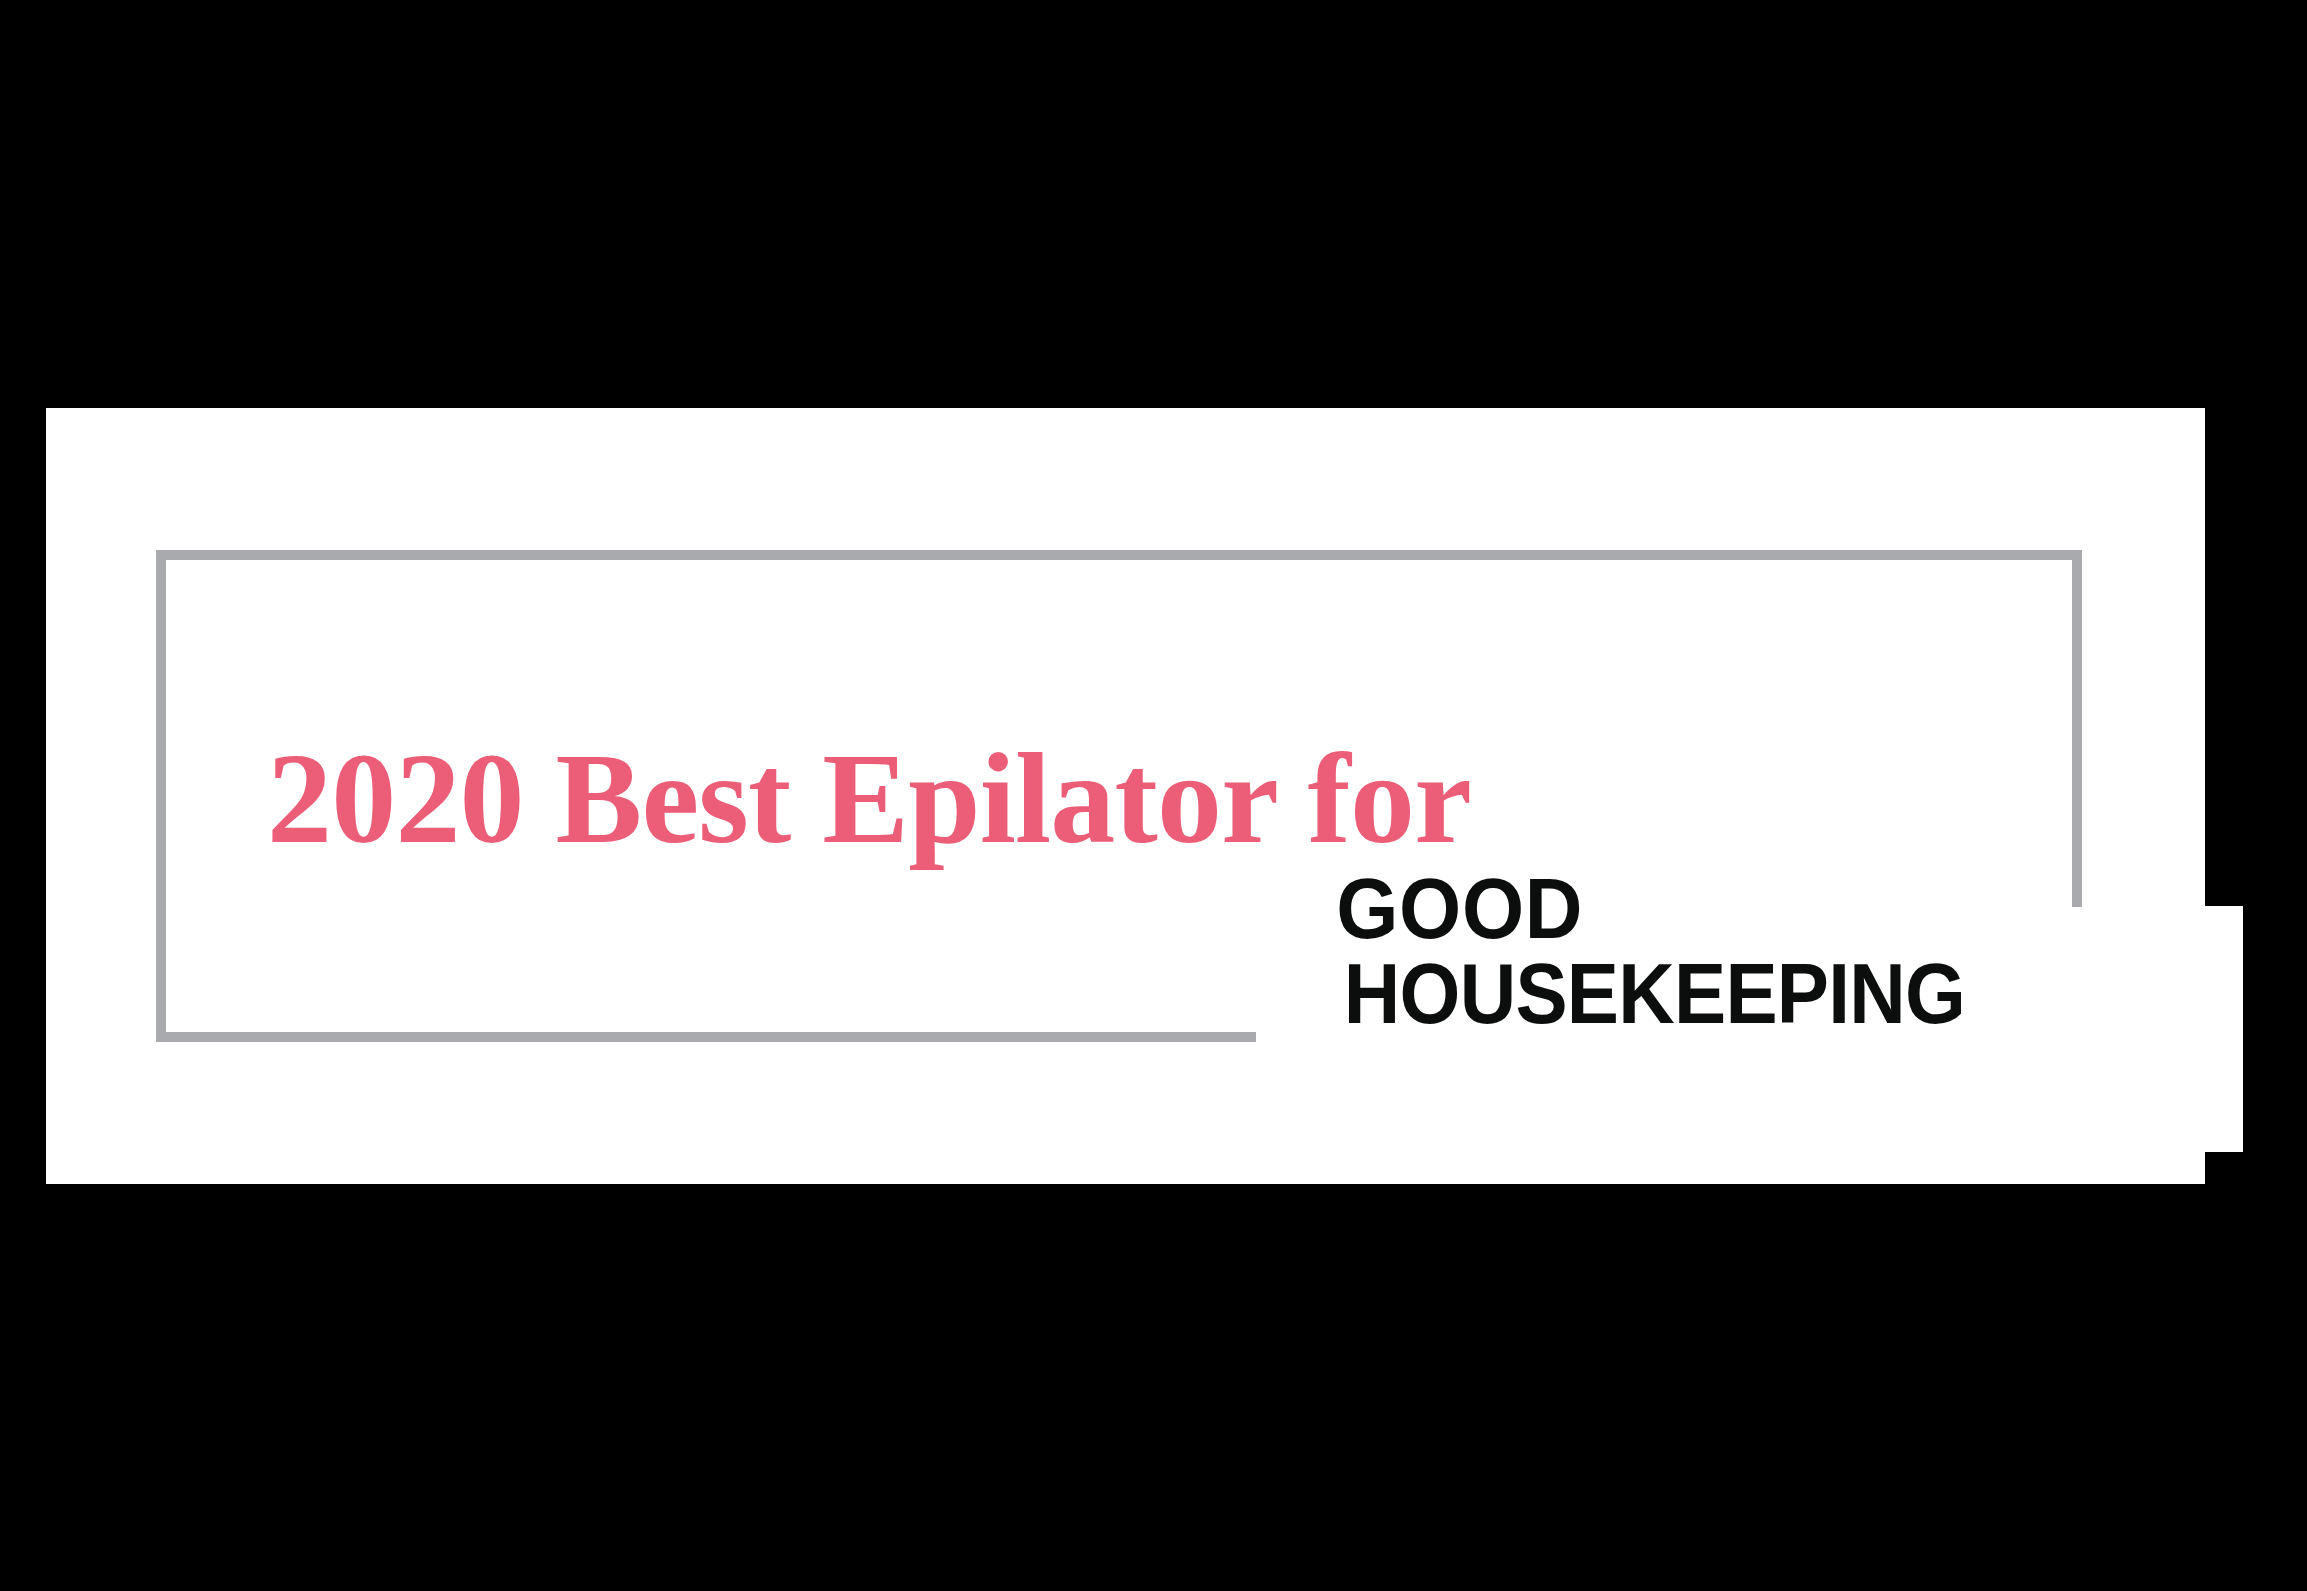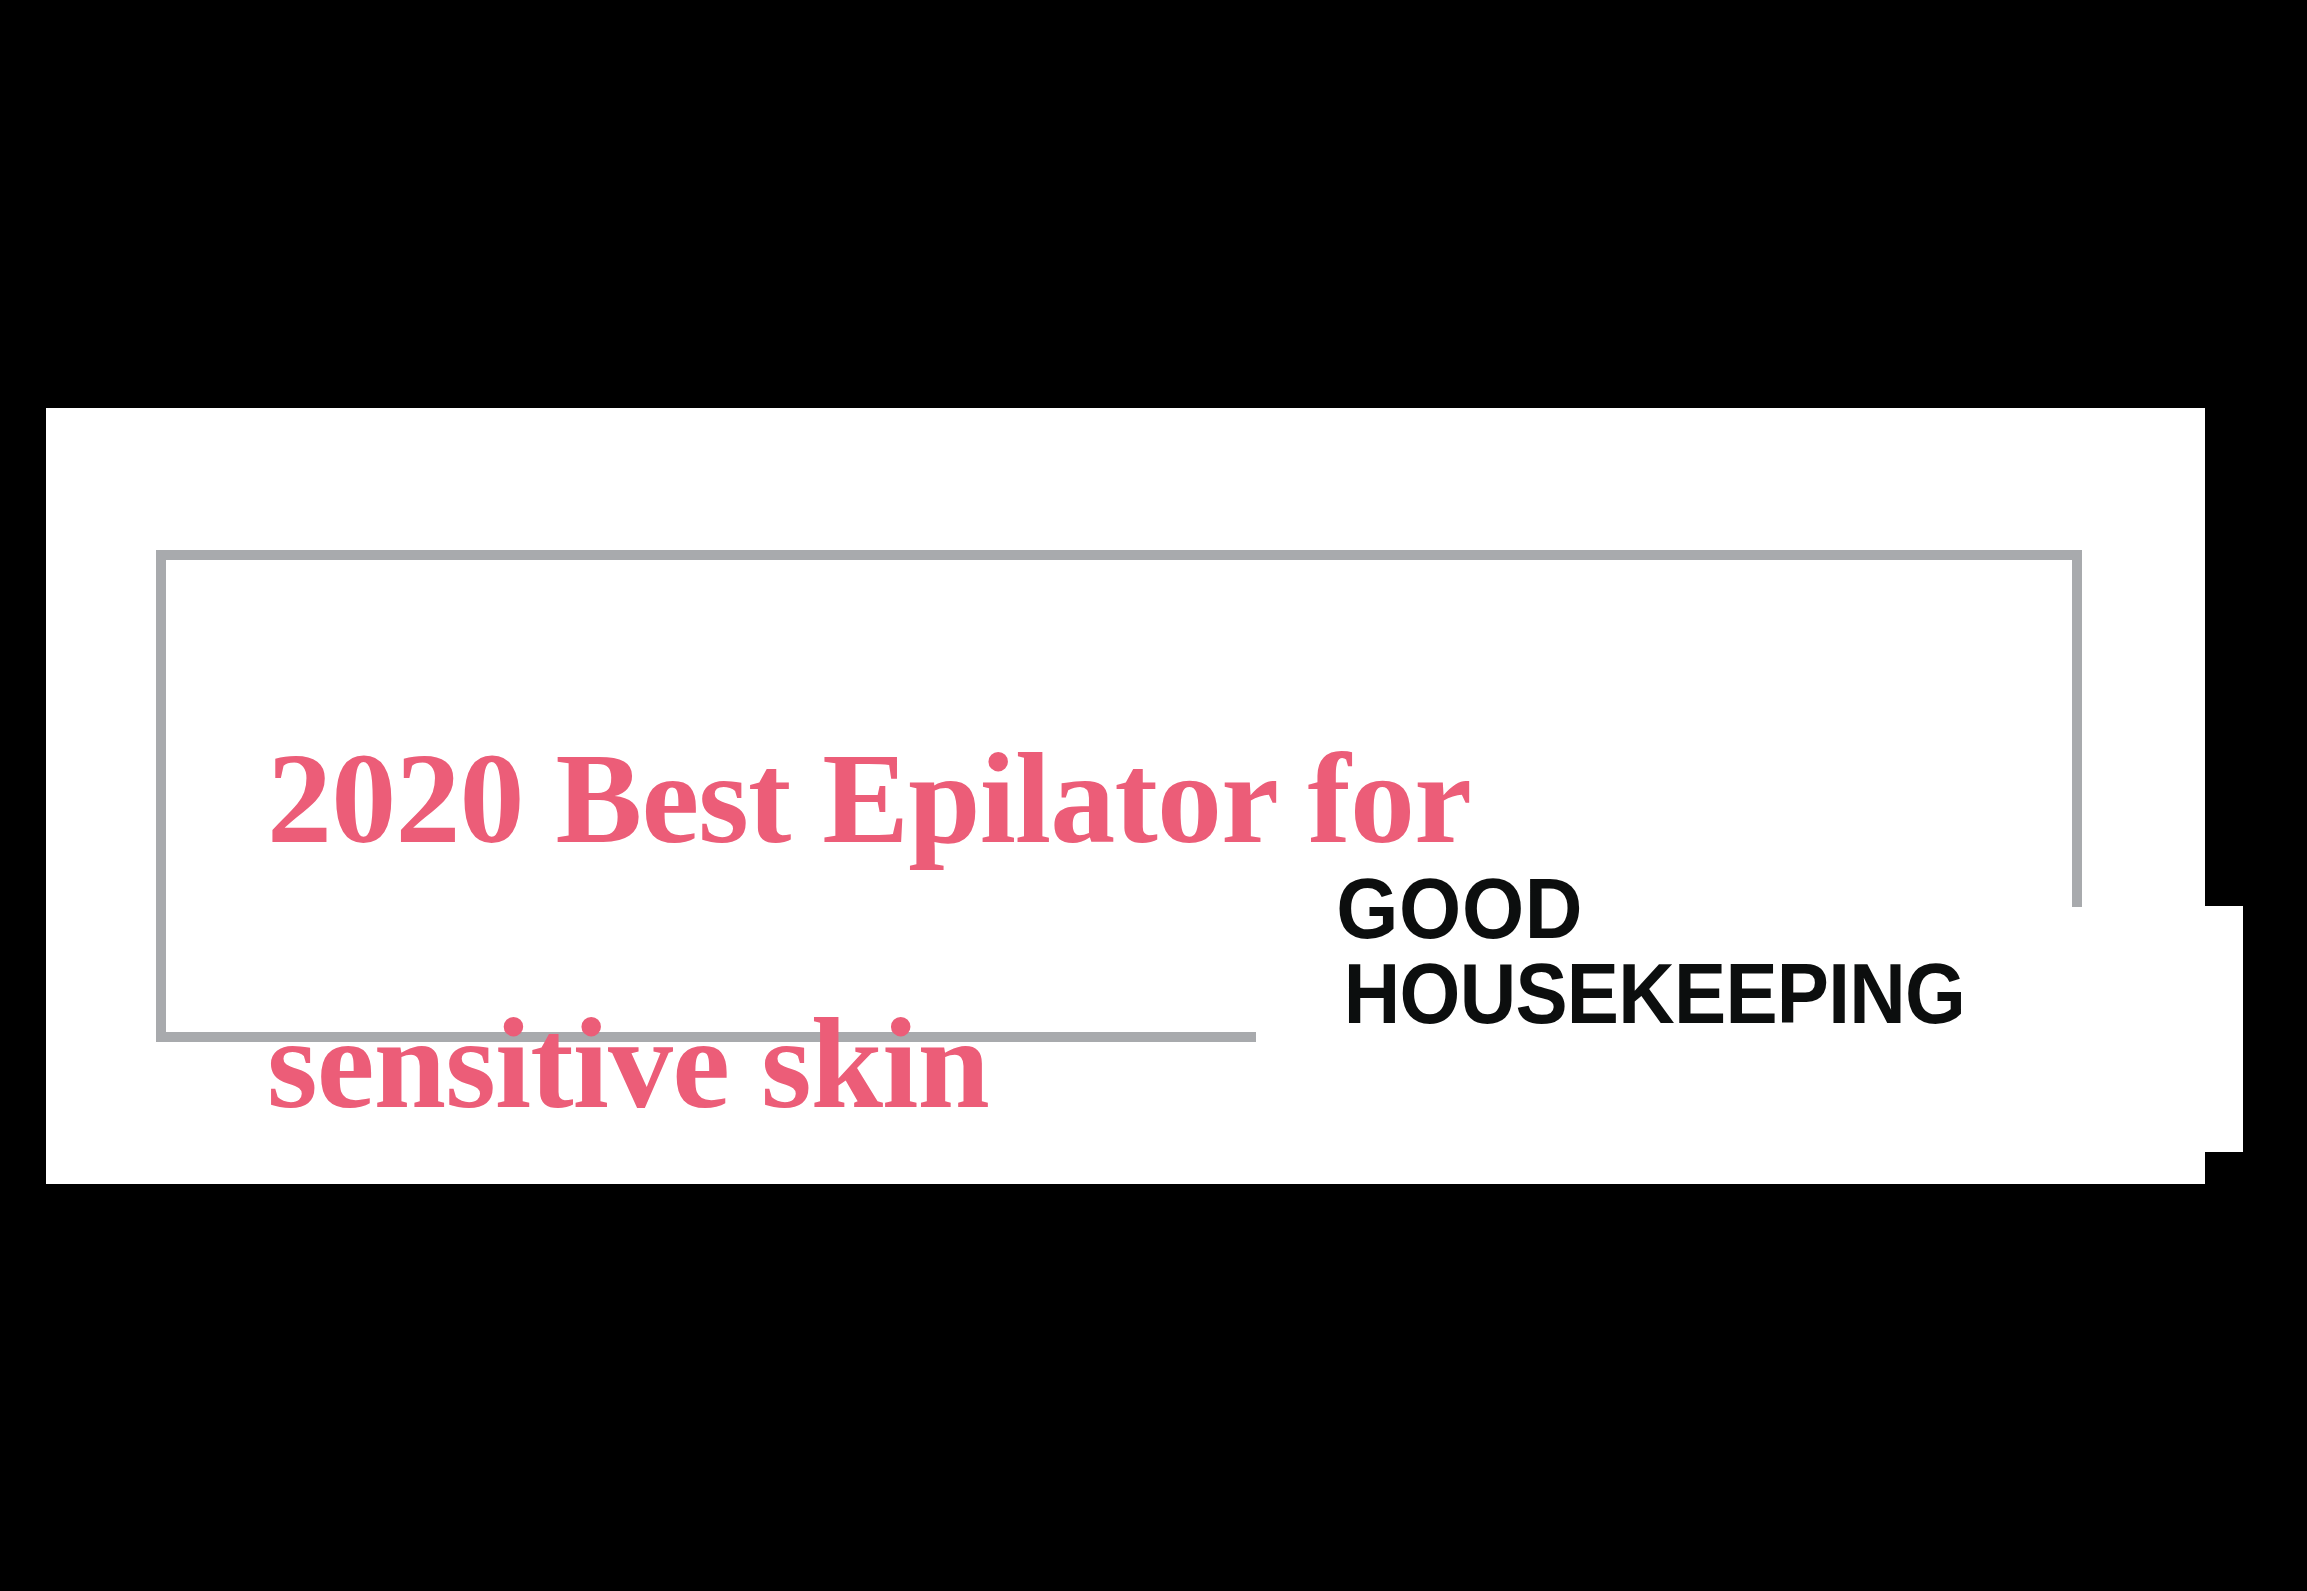--- a/index.html
+++ b/index.html
@@ -129,21 +129,20 @@
   <div class="card-main"></div>
   <div class="card-tab"></div>
 
   <div class="frame-top"></div>
   <div class="frame-left"></div>
   <div class="frame-right"></div>
   <div class="frame-bottom"></div>
 
   <div class="headline">
     <span class="headline-line">2020 Best Epilator for</span>
-    <span class="headline-line">sensitive skin</span>
   </div>
 
   <div class="gh-logo">
     <span class="gh-line1">GOOD</span>
     <span class="gh-line2">HOUSEKEEPING</span>
   </div>
 
 </div>
 
 

